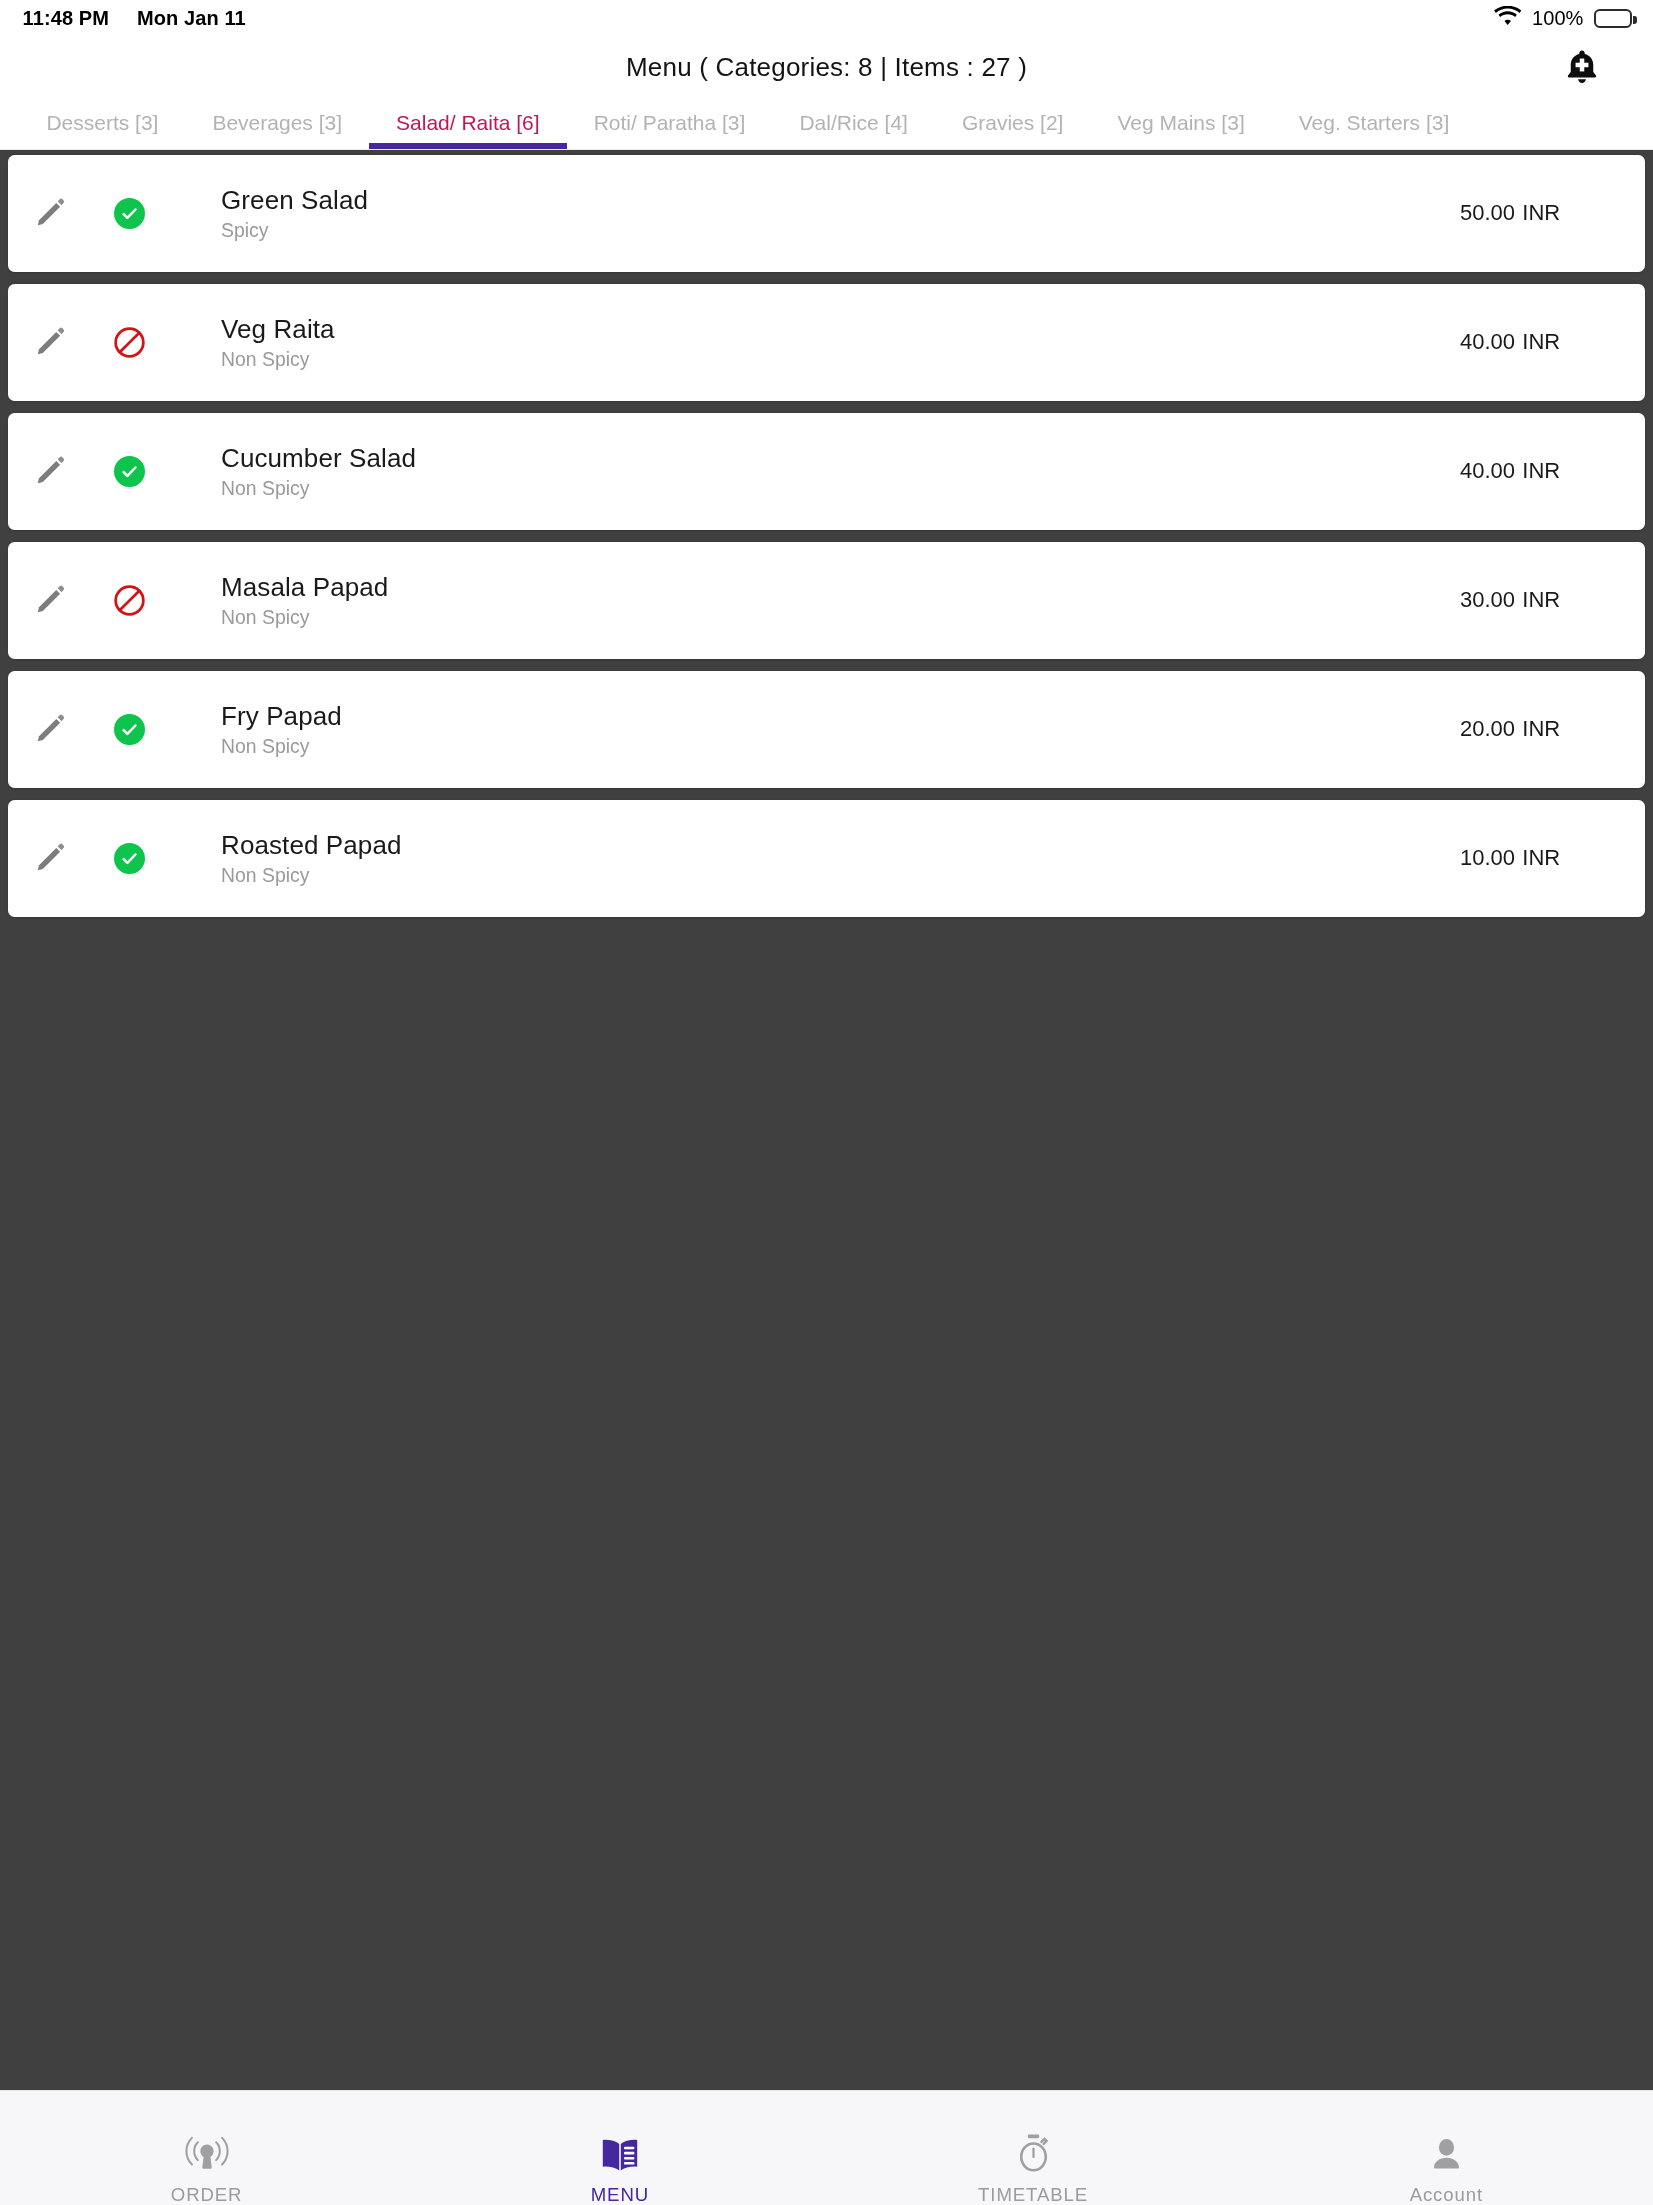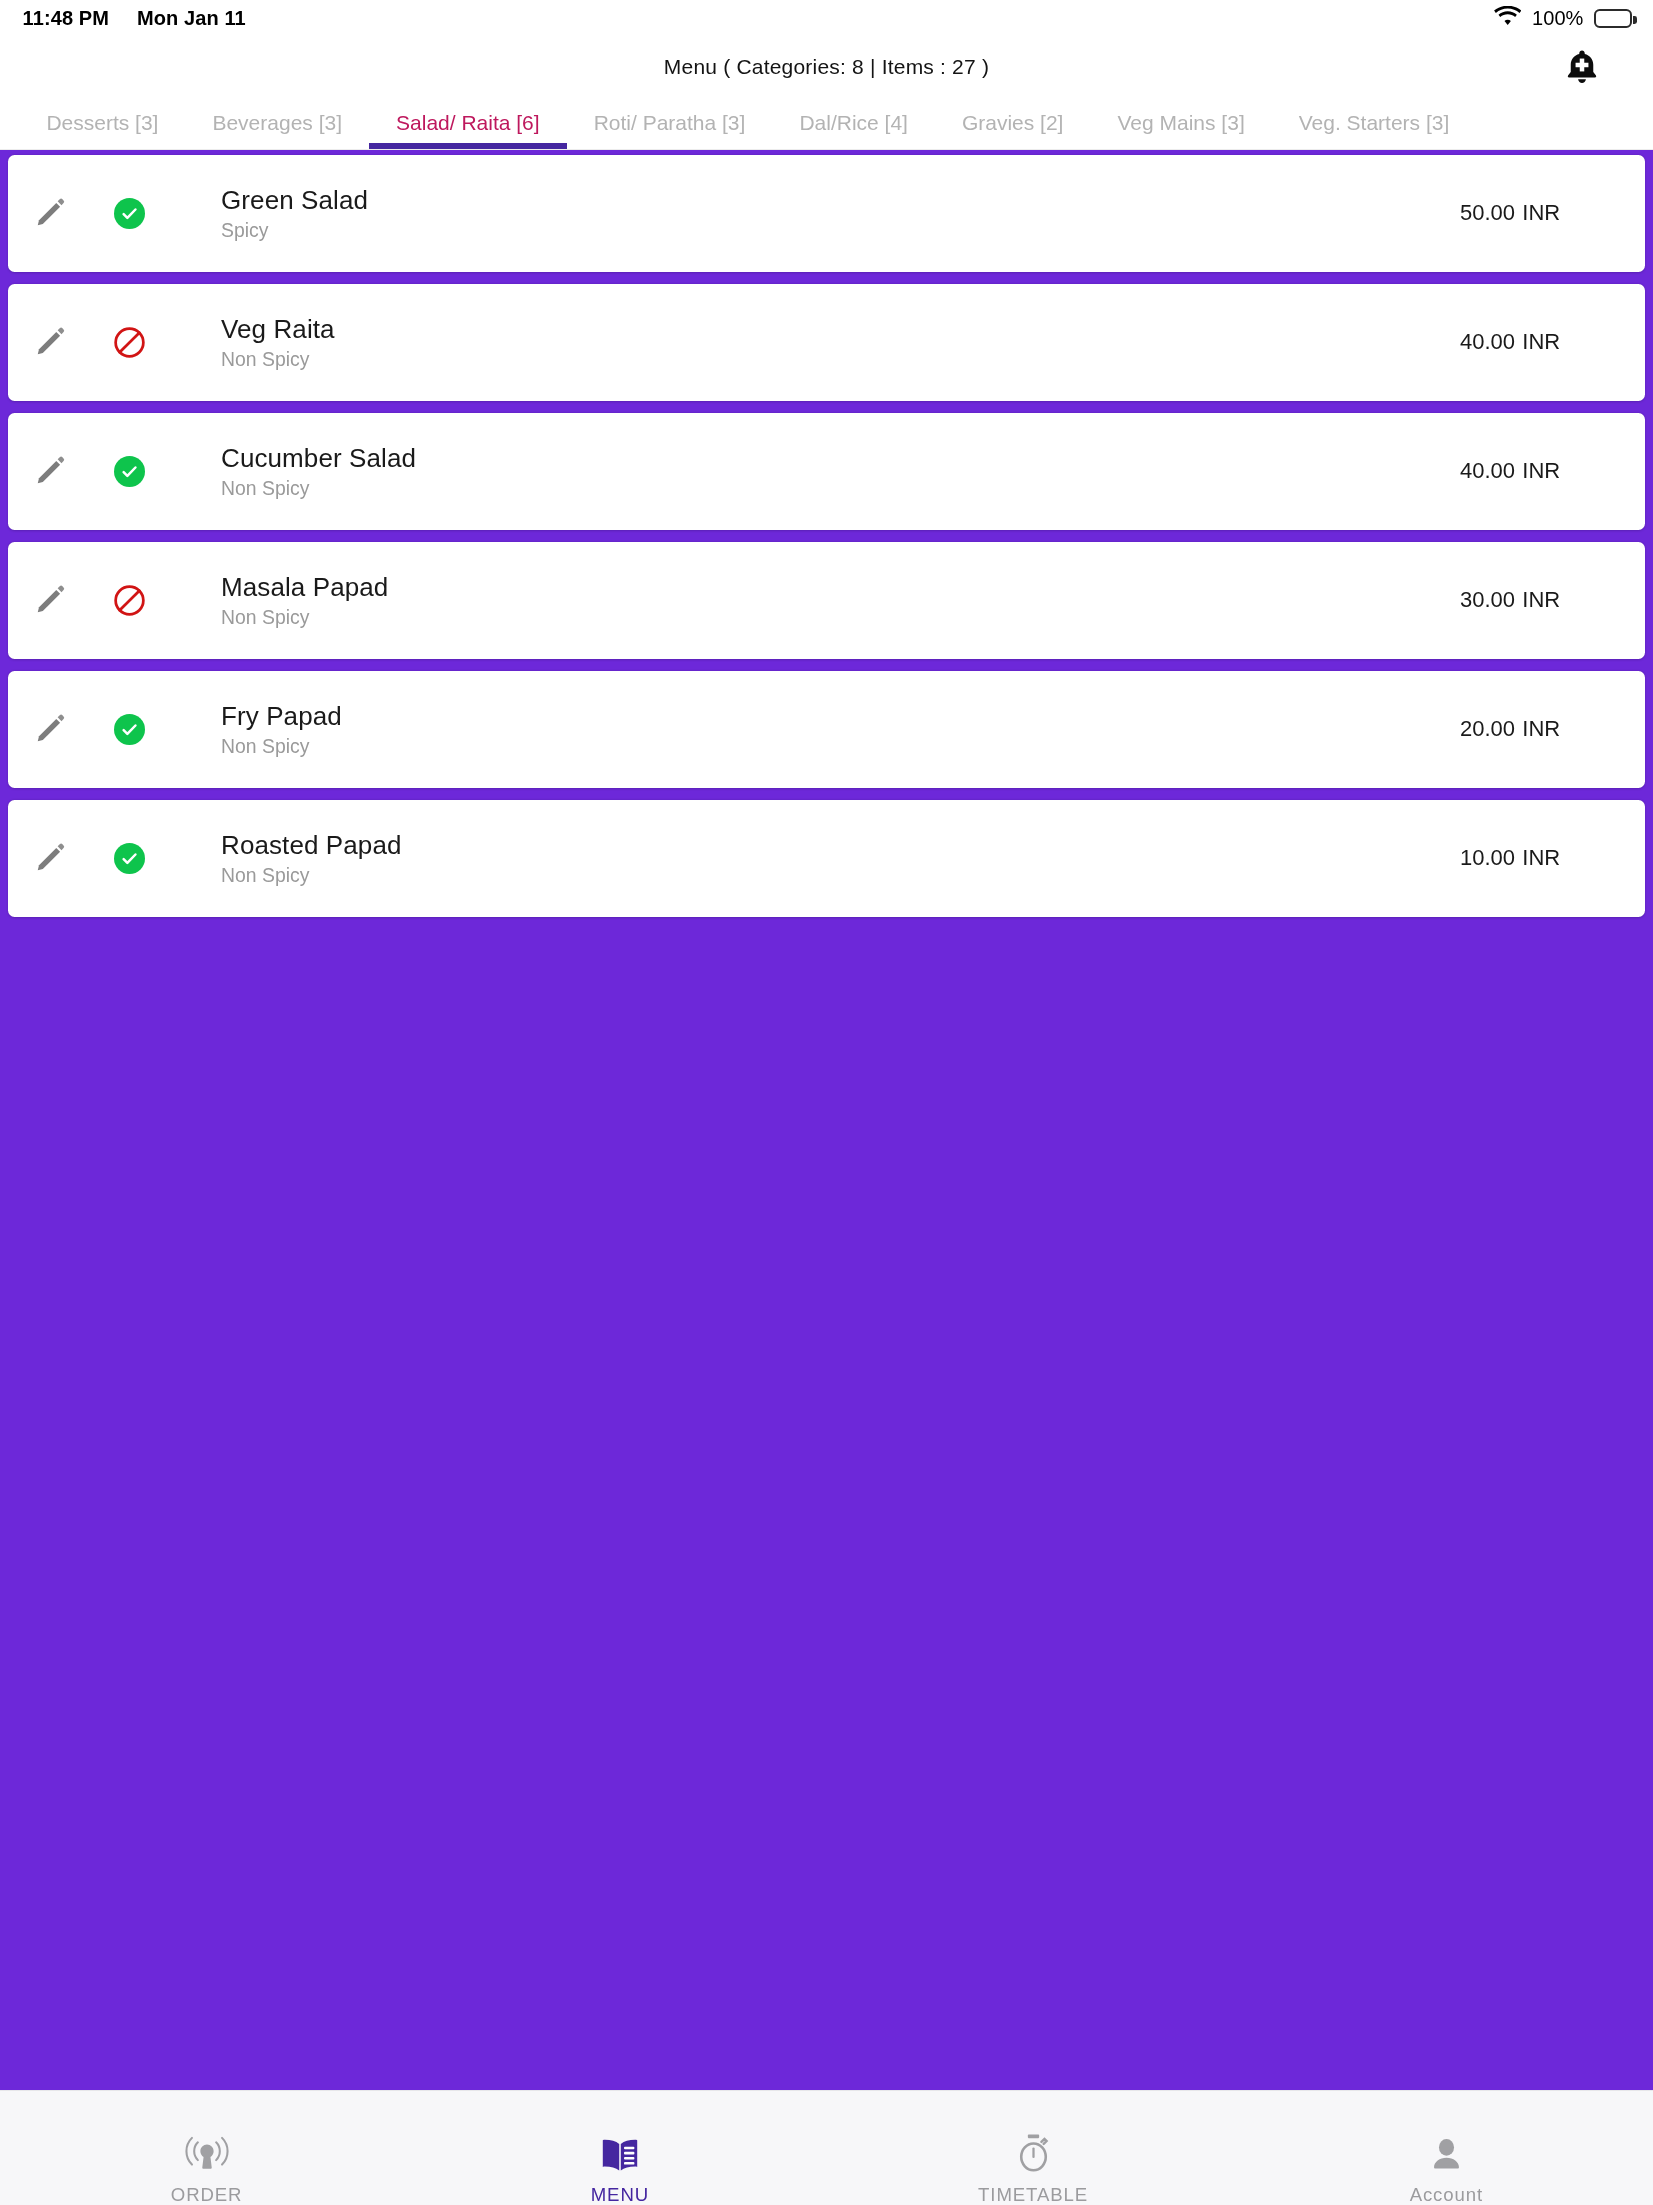--- a/index.html
+++ b/index.html
@@ -29,21 +29,21 @@
   .batt::after { content:""; position:absolute; right:-6.5px; top:5.7px; width:4px; height:8px; background:#2b2b2b; border-radius:0 2.4px 2.4px 0; }
   .batt-fill { width:100%; height:100%; background:#000; border-radius:2.4px; }
 
   
   .header {
     height:60px; flex:0 0 60px;
     position:relative;
     display:flex; align-items:center; justify-content:center;
     background:#fff;
   }
-  .header-title { font-size:21px; color:#141414; font-weight:400; letter-spacing:0.2px; }
+  .header-title { font-size:26px; color:#141414; font-weight:400; letter-spacing:0.2px; }
   .header-action {
     position:absolute; right:45px; top:50%; transform:translateY(-50%);
     width:53px; height:53px; display:flex; align-items:center; justify-content:center;
     cursor:pointer;
   }
 
   
   .tabbar {
     flex:0 0 53px; height:53px;
     display:flex; align-items:stretch;
@@ -58,21 +58,21 @@
     padding:0 27px;
     font-size:21px; color:#b3b3b3; font-weight:400;
     white-space:nowrap; cursor:pointer;
   }
   .tab.active { color:#be185d; font-weight:400; }
   .tab.active::after {
     content:""; position:absolute; left:0; right:0; bottom:0; height:5.7px; background:#4527a0;
   }
 
   
-  .list { flex:1 1 auto; padding:4.8px 0 0 0; background:#6d28d9; overflow:hidden; }
+  .list { flex:1 1 auto; padding:4.8px 0 0 0; background:#404040; overflow:hidden; }
   .card {
     position:relative;
     height:117px;
     margin:0 8px 12px 8px;
     background:#fff;
     border-radius:6.5px;
     box-shadow:0 0.8px 2.4px rgba(0,0,0,.17), 0 0 0.8px rgba(0,0,0,.10);
     display:flex; align-items:center;
     padding:0 24px 0 0;
   }

